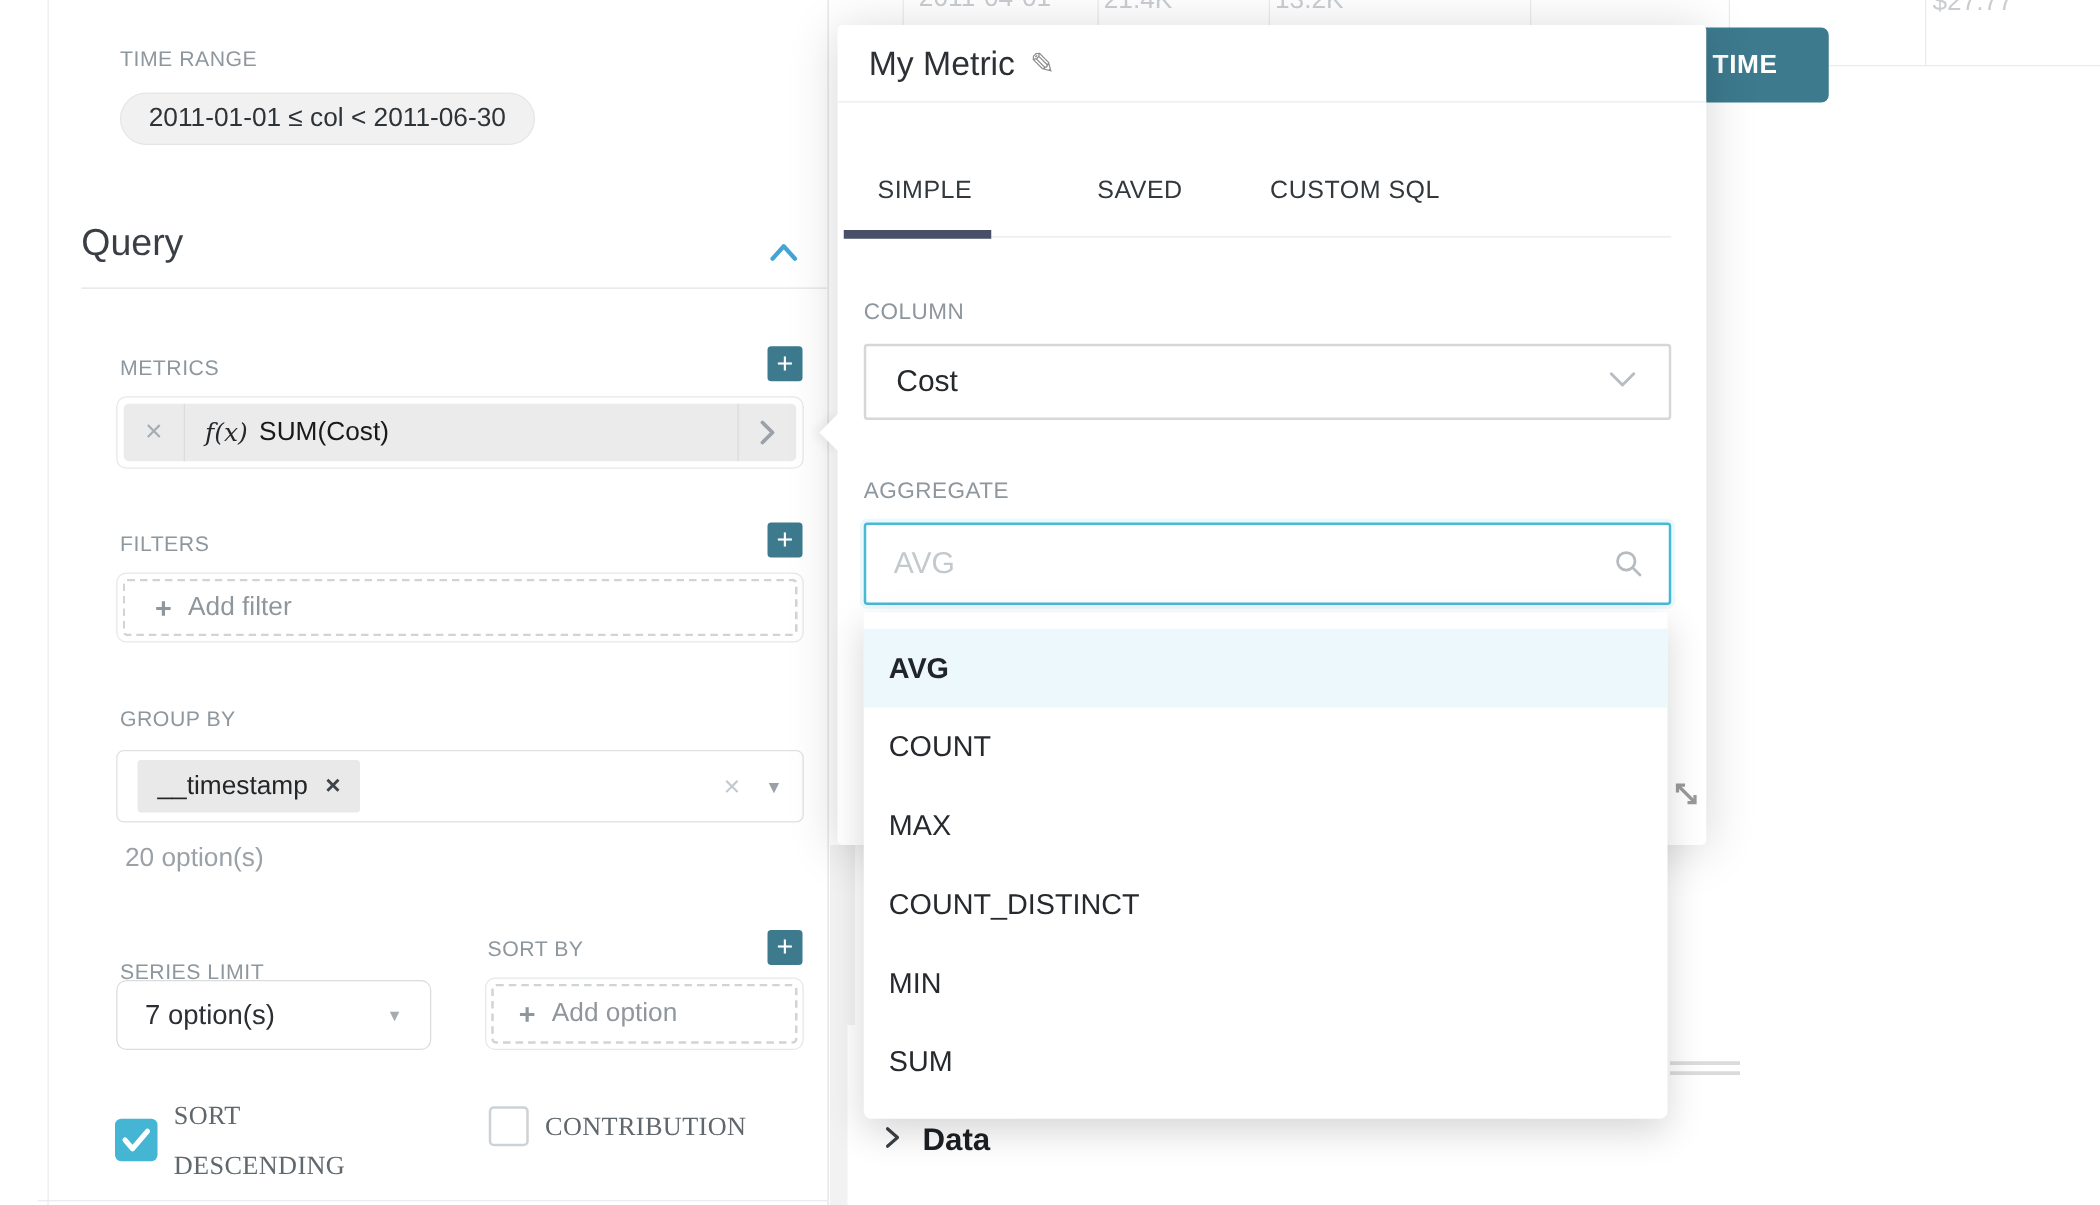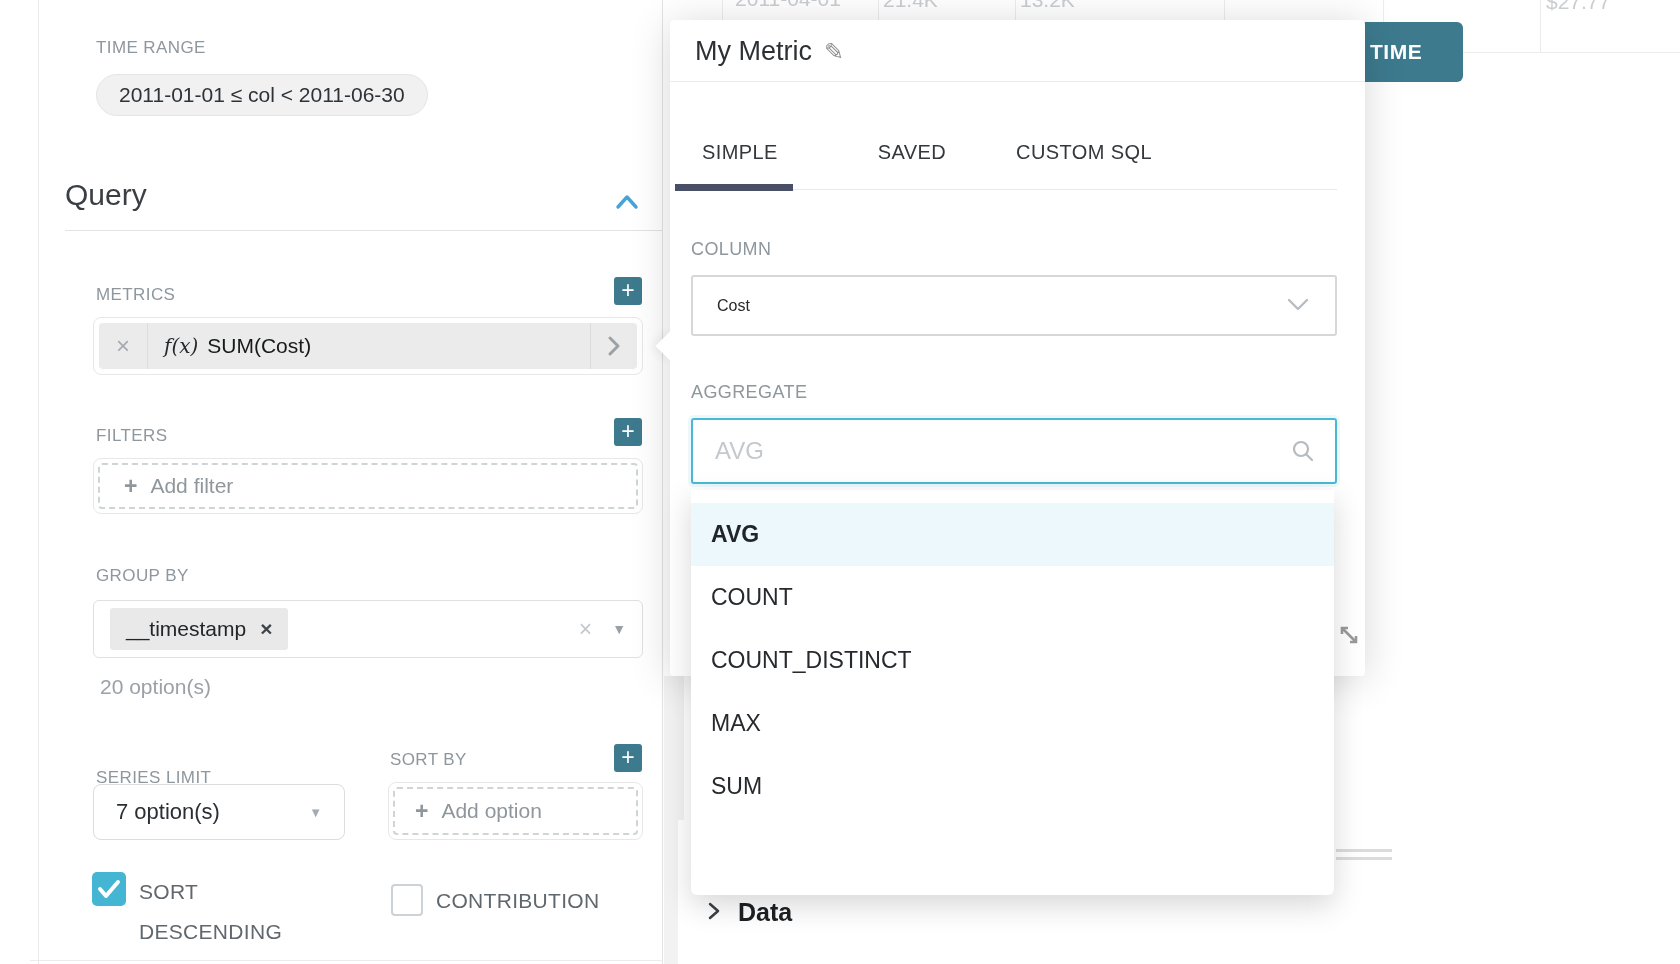--- a/index.html
+++ b/index.html
@@ -72,21 +72,21 @@
   .gb-clear { color:#c3c8cc; font-size:23px; margin-right:20px; cursor:pointer; }
   .gb-caret { color:#9aa0a5; font-size:14px; cursor:pointer; }
   .hint { position:absolute; left:70px; top:675px; color:#9aa1a7; font-size:21px; }
 
   .sl-select { position:absolute; left:63px; top:784px; width:252px; height:56px;
     border:1px solid #dcdcdc; border-radius:8px; display:flex; align-items:center;
     padding:0 22px; cursor:pointer; }
   .sl-value { font-size:22px; color:#2b2f34; }
   .sl-caret { margin-left:auto; color:#a6abb0; font-size:13px; }
 
-  .chk-row { position:absolute; display:flex; align-items:flex-start; }
+  .chk-row { position:absolute; display:flex; align-items:center;font-family:Liberation Serif, serif; }
   .chk { width:34px; height:34px; border-radius:5px; flex:0 0 auto; cursor:pointer; }
   .chk.on { background:#44b6d3; }
   .chk.off { width:32px; height:32px; border:2px solid #cdd2d6; background:#fff; border-radius:4px; }
   .chk-label { font-size:21px; color:#60686e; letter-spacing:.3px; line-height:40px; margin-left:13px; }
 
   
   .popover { position:absolute; left:640px; top:20px; width:695px; height:656px;
     background:#fff; border-radius:4px; box-shadow:0 4px 40px rgba(0,0,0,.16); z-index:5; }
   .pop-arrow { position:absolute; left:-10px; top:315px; width:22px; height:22px;
     background:#fff; transform:rotate(45deg); box-shadow:-4px 4px 8px rgba(0,0,0,.05); }
@@ -99,21 +99,21 @@
   .tab { padding:0 27px; font-size:20px; letter-spacing:.4px; color:#33383c; cursor:pointer; }
   .tab.t2 { margin-left:46px; }
   .tab.t3 { margin-left:16px; }
   .tabs-border { position:absolute; left:21px; top:169px; width:646px; height:1px; background:#e9e9e9; }
   .tab-bar { position:absolute; left:5px; top:164px; width:118px; height:7px; background:#4a4f68; }
 
   .pop-label { position:absolute; color:#8e979d; font-size:18px; letter-spacing:.4px; }
   .cost-select { position:absolute; left:21px; top:255px; width:646px; height:61px;
     border:2px solid #d7d7d7; border-radius:3px; display:flex; align-items:center;
     padding:0 24px; cursor:pointer; }
-  .cost-value { font-size:16px; color:#26292c; }
+  .cost-value { font-size:24px; color:#26292c; }
   .agg-input-wrap { position:absolute; left:21px; top:398px; width:646px; height:66px; }
   .agg-input { width:100%; height:100%; border:2px solid #49b9d4; border-radius:3px;
     box-shadow:0 0 0 3px rgba(73,185,212,.10); padding:0 56px 0 22px; font-size:24px;
     color:#2b2f33; outline:none; font-family:inherit; background:#fff; }
   .agg-input::placeholder { color:#c3c9cd; opacity:1; }
   .search-ico { position:absolute; right:22px; top:21px; }
   .resize-ico { position:absolute; left:666px; top:602px; cursor:pointer; }
 
   
   .dropdown { position:absolute; left:661px; top:490px; width:643px; height:405px;
@@ -289,18 +289,19 @@
         <line x1="6" y1="6" x2="20" y2="20" stroke="#9a9a9a" stroke-width="2.6"></line>
         <polyline points="6,12 6,6 12,6" fill="none" stroke="#9a9a9a" stroke-width="2.6"></polyline>
         <polyline points="14,20 20,20 20,14" fill="none" stroke="#9a9a9a" stroke-width="2.6"></polyline>
         </svg>
     </span>
   </div>
 
   <div class="dropdown">
     <div class="opt hl">AVG</div>
     <div class="opt">COUNT</div>
+    <div class="opt">MAX</div>
     <div class="opt">COUNT_DISTINCT</div>
-    <div class="opt">MAX</div>
+    <div class="opt">MIN</div>
     <div class="opt">SUM</div>
   </div>
 
 </div>
 
 </body></html>

